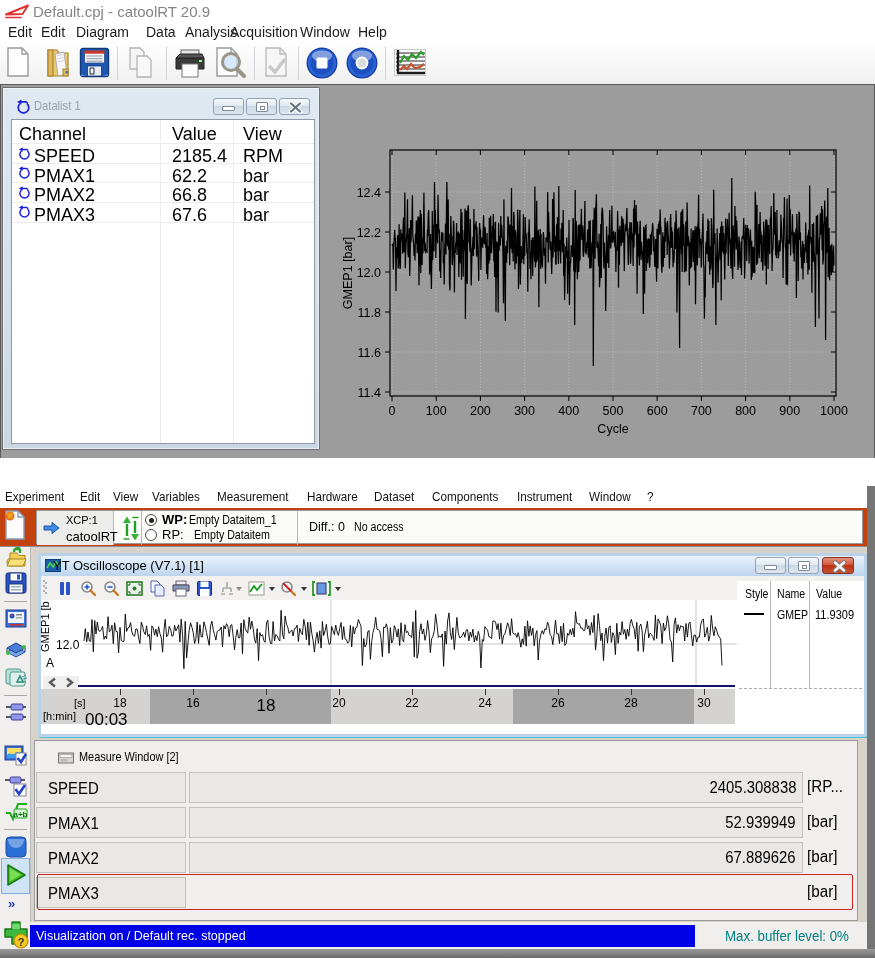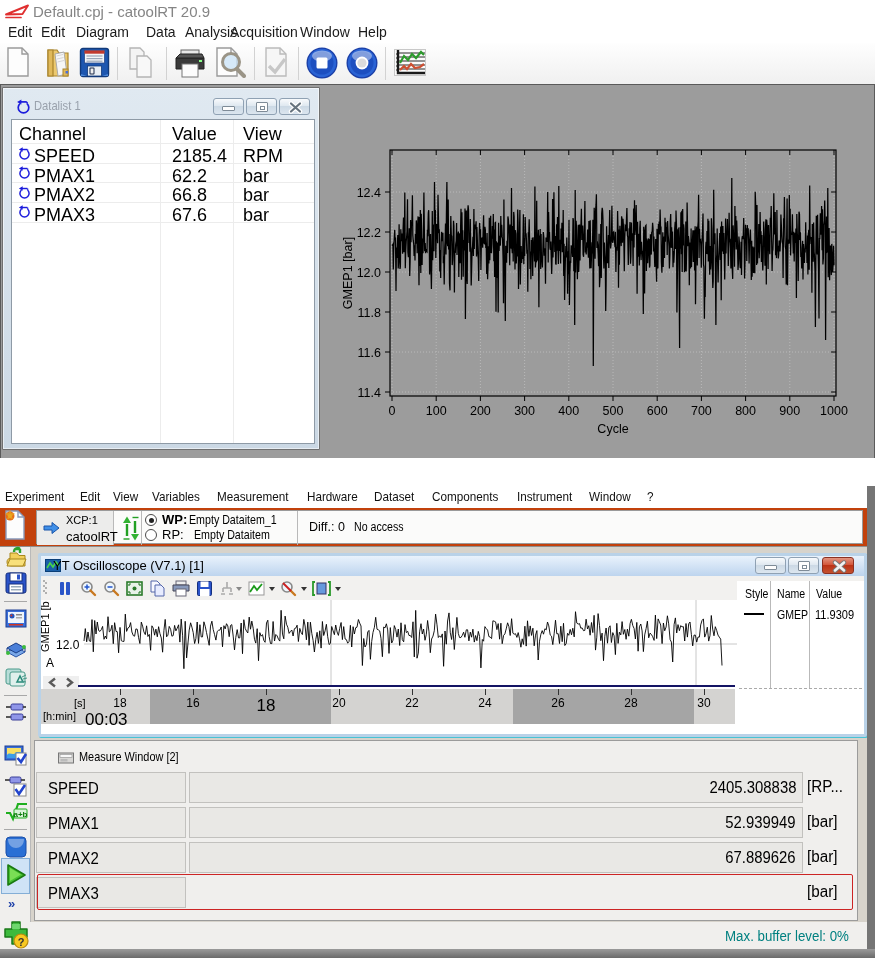--- a/index.html
+++ b/index.html
@@ -612,20 +612,23 @@
         <span class="abs" style="right:6px;top:6px;display:inline-block;transform:scaleX(0.93);transform-origin:100% 0">67.889626</span>
       </div>
       <span class="munit" style="left:772px;top:107px">[bar]</span>
       <div class="mrow" style="left:1px;top:136px;width:150px;height:31px">
         <span class="abs" style="left:11px;top:6px;display:inline-block;transform:scaleX(0.88);transform-origin:0 0">PMAX3</span>
       </div>
       <span class="munit" style="left:772px;top:142px">[bar]</span>
       <div class="abs" style="left:2px;top:133px;width:816px;height:36px;border:1px solid #cc2424;border-radius:2px"></div>
     </div>
     <div class="abs" id="statusbar">
+      <div id="bluebar">
+        <span class="abs" style="left:6px;top:4px;font-size:12.5px">Visualization on / Default rec. stopped</span>
+      </div>
       <span class="abs" style="left:725px;top:6px;font-size:14px;color:#008080;display:inline-block;transform:scaleX(0.95);transform-origin:0 0">Max. buffer level: 0%</span>
     </div>
     <svg class="abs" style="left:3px;top:920px" width="27" height="29" viewBox="0 0 27 29">
 <path d="M9,2 L17,2 L17,9 L24,9 L24,17 L17,17 L17,24 L9,24 L9,17 L2,17 L2,9 L9,9 Z" fill="#3dba3d" stroke="#1a7a1a" stroke-width="1.5" stroke-linejoin="round"></path>
 <path d="M9,4 L17,4 L17,9 L9,9 Z" fill="#7ade7a" opacity="0.8"></path>
 <circle cx="18" cy="21" r="7" fill="#f8c820" stroke="#b88a10" stroke-width="1.2"></circle>
 <text x="18" y="25.5" font-size="11" font-weight="bold" text-anchor="middle" fill="#333" font-family="Liberation Sans,sans-serif">?</text>
     </svg>
     <div class="abs" id="bstrip"></div>
     <div class="abs" id="rstrip"></div>

